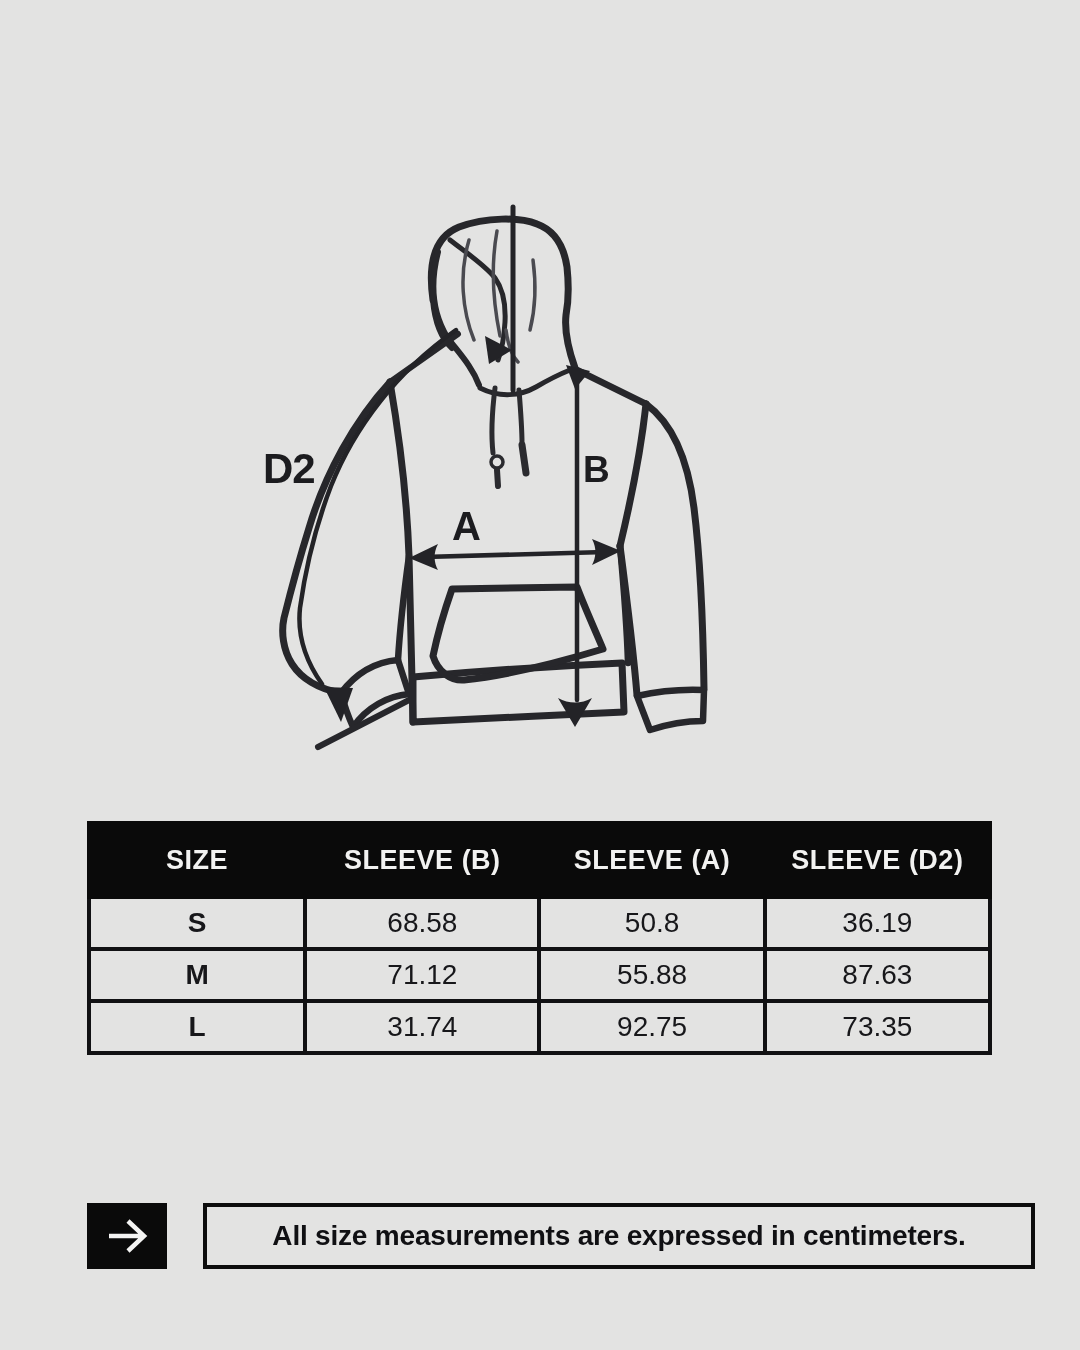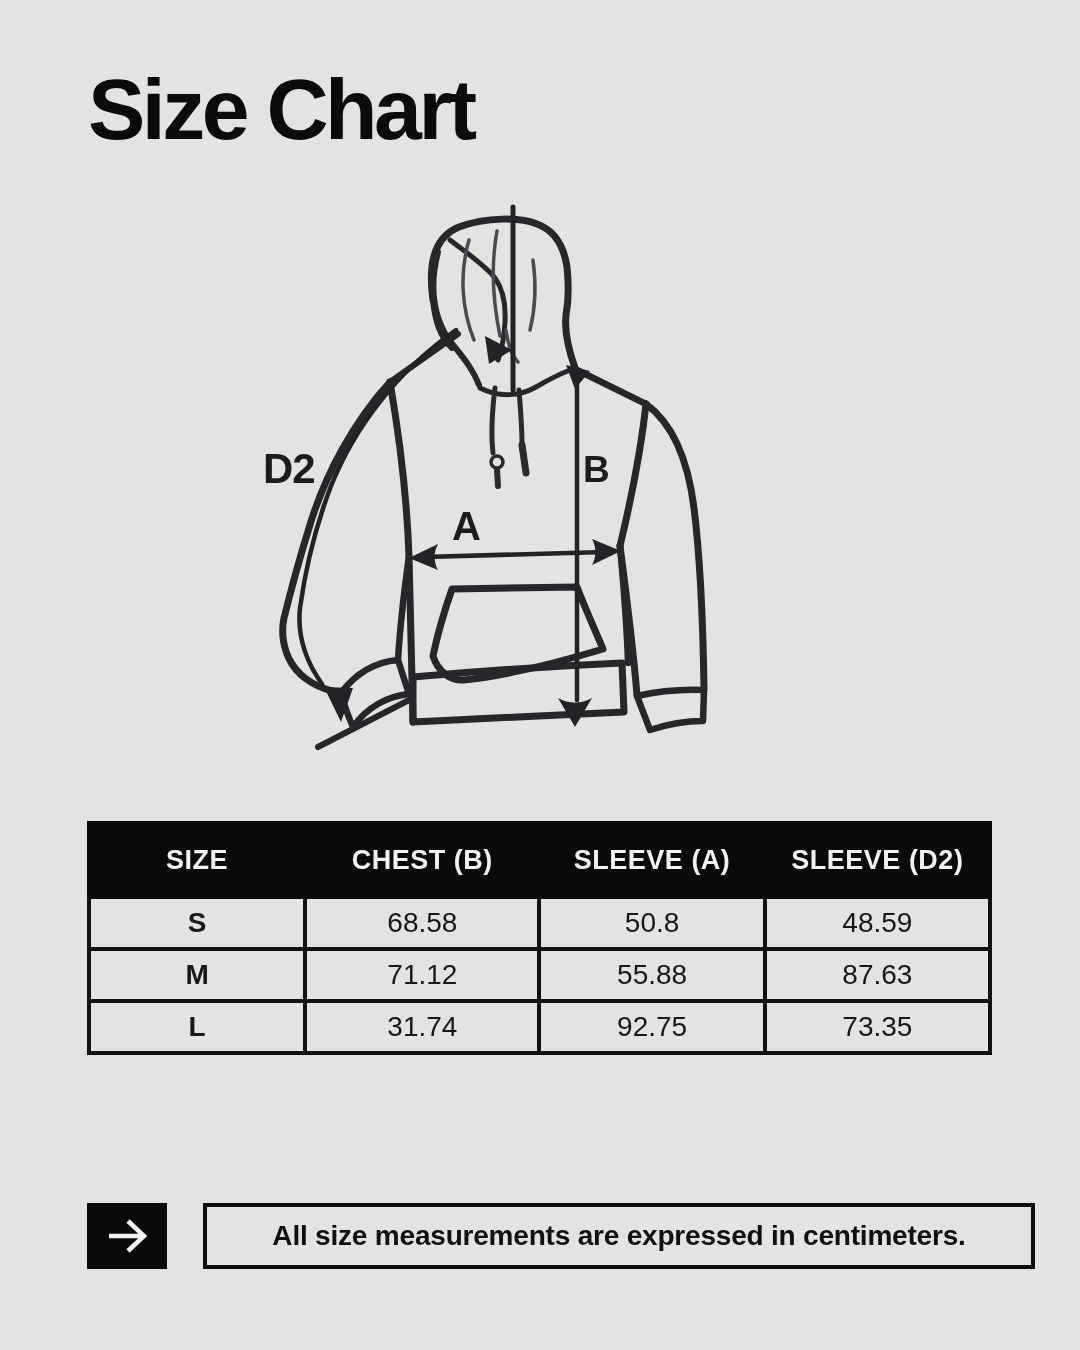--- a/index.html
+++ b/index.html
@@ -55,21 +55,20 @@
     border: 4px solid #0d0d0d;
     display: flex; align-items: center; justify-content: center;
   }
   .note-text { font-size: 28px; font-weight: bold; color: #101013; letter-spacing: -0.2px; }
 </style>
 </head>
 <body>
 
 <div class="canvas">
 
-  <h1 class="title">Size Chart</h1>
 
   <svg class="diagram" width="530" height="600" viewBox="235 190 530 600" aria-hidden="true">
 
     <g stroke="#27272b" fill="none" stroke-linecap="round" stroke-linejoin="round">
       <path stroke-width="7" d="M433,300 C428,265 434,237 459,227 C486,217 520,217 537,224 C556,231 564,247 567,267 C569,286 569,299 566,315 C564,333 569,351 575,368"></path>
       <path stroke-width="6" d="M433,300 C435,322 441,338 452,348"></path>
       <path stroke-width="6" d="M438,252 C430,283 432,312 447,337 C458,352 472,366 479,385"></path>
       <path stroke-width="5" d="M450,240 C468,254 486,266 495,278 C503,289 506,302 505,322 C504,340 501,352 498,360"></path>
       <path stroke-width="5" d="M480,388 C500,398 520,396 536,387 C548,380 560,374 570,370"></path>
       <path stroke-width="6" d="M458,334 L390,382"></path>
@@ -124,31 +123,31 @@
   <table class="size-table">
     <colgroup>
       <col style="width:24%">
         <col style="width:26%">
         <col style="width:25%">
         <col style="width:25%">
     </colgroup>
     <thead>
       <tr>
         <th>SIZE</th>
-        <th>CHEST (B)</th>
+        <th>SLEEVE (B)</th>
         <th>SLEEVE (A)</th>
         <th>SLEEVE (D2)</th>
       </tr>
     </thead>
     <tbody>
       <tr>
         <td class="size-col">S</td>
         <td>68.58</td>
         <td>50.8</td>
-        <td>48.59</td>
+        <td>36.19</td>
       </tr>
       <tr>
         <td class="size-col">M</td>
         <td>71.12</td>
         <td>55.88</td>
         <td>87.63</td>
       </tr>
       <tr>
         <td class="size-col">L</td>
         <td>31.74</td>

